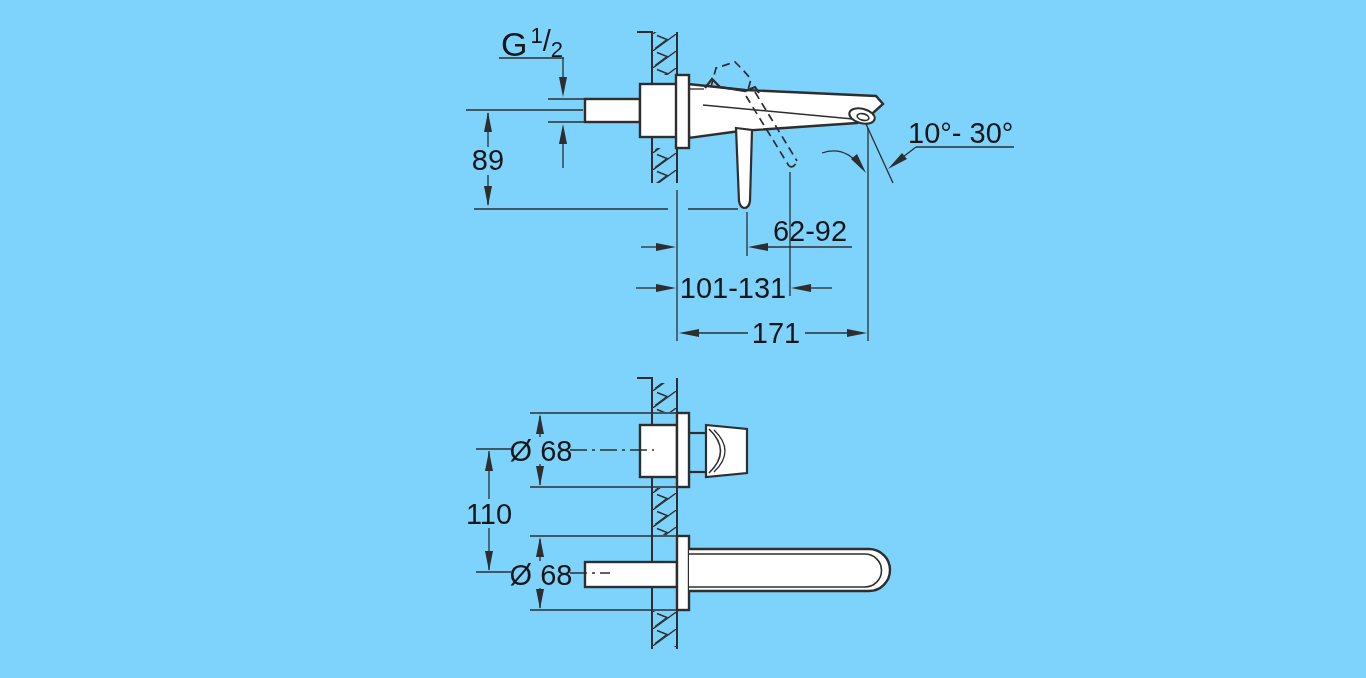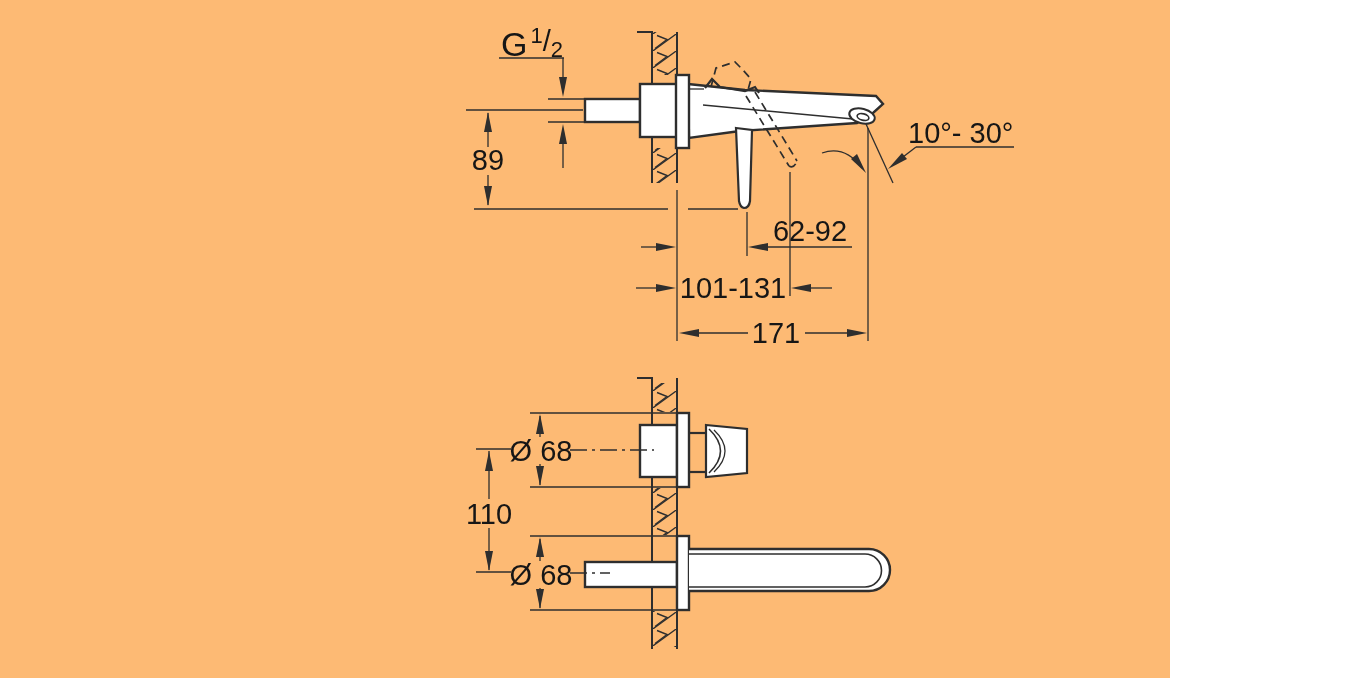--- a/index.html
+++ b/index.html
@@ -1,16 +1,16 @@
 <!DOCTYPE html>
 <html><head>
 <meta charset="utf-8">
 <style>
   html,body{margin:0;padding:0;background:#ffffff;width:100%;height:100%;overflow:hidden;}
-  .stage{width:1170px;height:678px;background:#fdba74;position:relative;}
+  .stage{width:1366px;height:678px;background:#7dd3fc;position:relative;}
   svg{display:block;}
   .t{font-family:"Liberation Sans","DejaVu Sans",sans-serif;fill:#161616;}
   .dim{font-size:29px;}
   .gbig{font-size:34px;}
   .gsmall{font-size:22px;}
   .gslash{font-size:29px;}
   .ol{stroke:#2e2e2e;fill:none;}
   .w24{stroke-width:2.4;} .w22{stroke-width:2.2;} .w2{stroke-width:2;}
   .w16{stroke-width:1.6;} .w13{stroke-width:1.3;}
   .wht{fill:#ffffff;}

